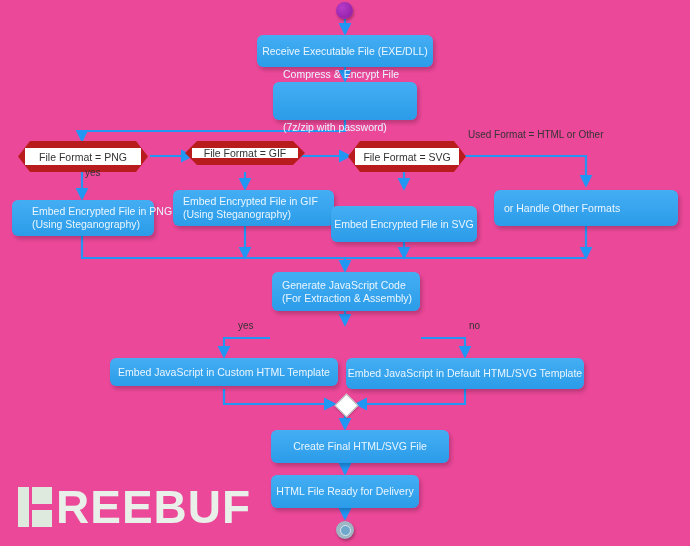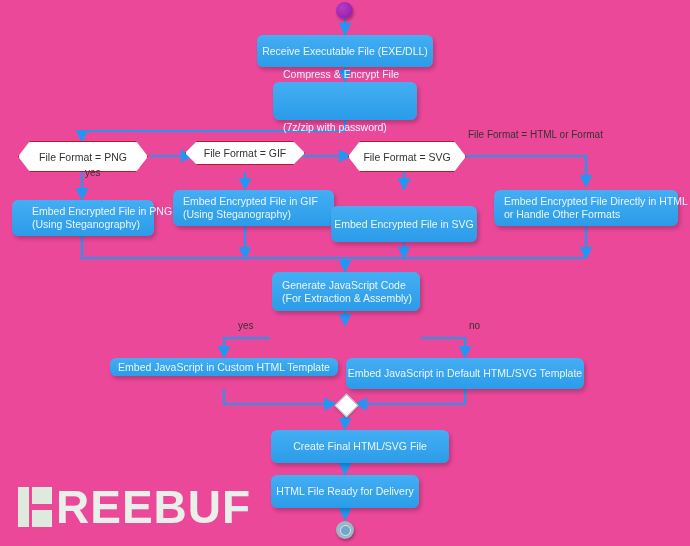--- a/index.html
+++ b/index.html
@@ -86,21 +86,21 @@
   .proc.center { align-items: center; text-align: center; }
   .proc .ln { white-space: nowrap; }
 
   .decision {
     background: #ffffff;
     color: #333333;
     font-size: 10.5px;
     display: flex;
     align-items: center;
     justify-content: center;
-    border: 1px solid #b91c1c;
+    border: 7px solid #b91c1c;
     filter: drop-shadow(2px 3px 2px rgba(0,0,0,0.25));
     clip-path: polygon(12px 0%, calc(100% - 12px) 0%, 100% 50%, calc(100% - 12px) 100%, 12px 100%, 0% 50%);
     white-space: nowrap;
   }
 
   .edge-label {
     position: absolute;
     font-size: 10px;
     color: #333333;
     white-space: nowrap;
@@ -223,52 +223,51 @@
   <div class="node decision" style="left:185px; top:141px; width:120px; height:24px;">
     <span>File Format = GIF</span>
   </div>
 
   <div class="node decision" style="left:348px; top:141px; width:118px; height:31px;">
     <span>File Format = SVG</span>
   </div>
 
   <div class="edge-label" style="left:85px; top:167px;">yes</div>
 
-  <div class="edge-label" style="left:468px; top:129px;">File Format = HTML or Format</div>
+  <div class="edge-label" style="left:468px; top:129px;">Used Format = HTML or Other</div>
 
   <div class="node proc" style="left:12px; top:200px; width:142px; height:36px;padding-left:20px;">
     <span class="ln">Embed Encrypted File in PNG</span>
     <span class="ln">(Using Steganography)</span>
   </div>
 
   <div class="node proc" style="left:173px; top:190px; width:161px; height:36px;">
     <span class="ln">Embed Encrypted File in GIF</span>
     <span class="ln">(Using Steganography)</span>
   </div>
 
   <div class="node proc center" style="left:331px; top:206px; width:146px; height:36px;">
     <span class="ln">Embed Encrypted File in SVG</span>
   </div>
 
   <div class="node proc" style="left:494px; top:190px; width:184px; height:36px;">
-    <span class="ln">Embed Encrypted File Directly in HTML</span>
     <span class="ln">or Handle Other Formats</span>
   </div>
 
   <div class="node proc" style="left:272px; top:272px; width:148px; height:39px;">
     <span class="ln">Generate JavaScript Code</span>
     <span class="ln">(For Extraction &amp; Assembly)</span>
   </div>
 
 
   <div class="edge-label" style="left:238px; top:320px;">yes</div>
 
   <div class="edge-label" style="left:430px; top:320px;margin-left:39px;">no</div>
 
-  <div class="node proc center" style="left:110px; top:358px; width:228px; height:18px;">
+  <div class="node proc center" style="left:110px; top:358px; width:228px; height:28px;">
     <span class="ln">Embed JavaScript in Custom HTML Template</span>
   </div>
 
   <div class="node proc center" style="left:346px; top:358px; width:238px; height:31px;">
     <span class="ln">Embed JavaScript in Default HTML/SVG Template</span>
   </div>
 
   <div class="merge-diamond" style="left:338px; top:397px;"></div>
 
   <div class="node proc center" style="left:271px; top:430px; width:178px; height:33px;">

